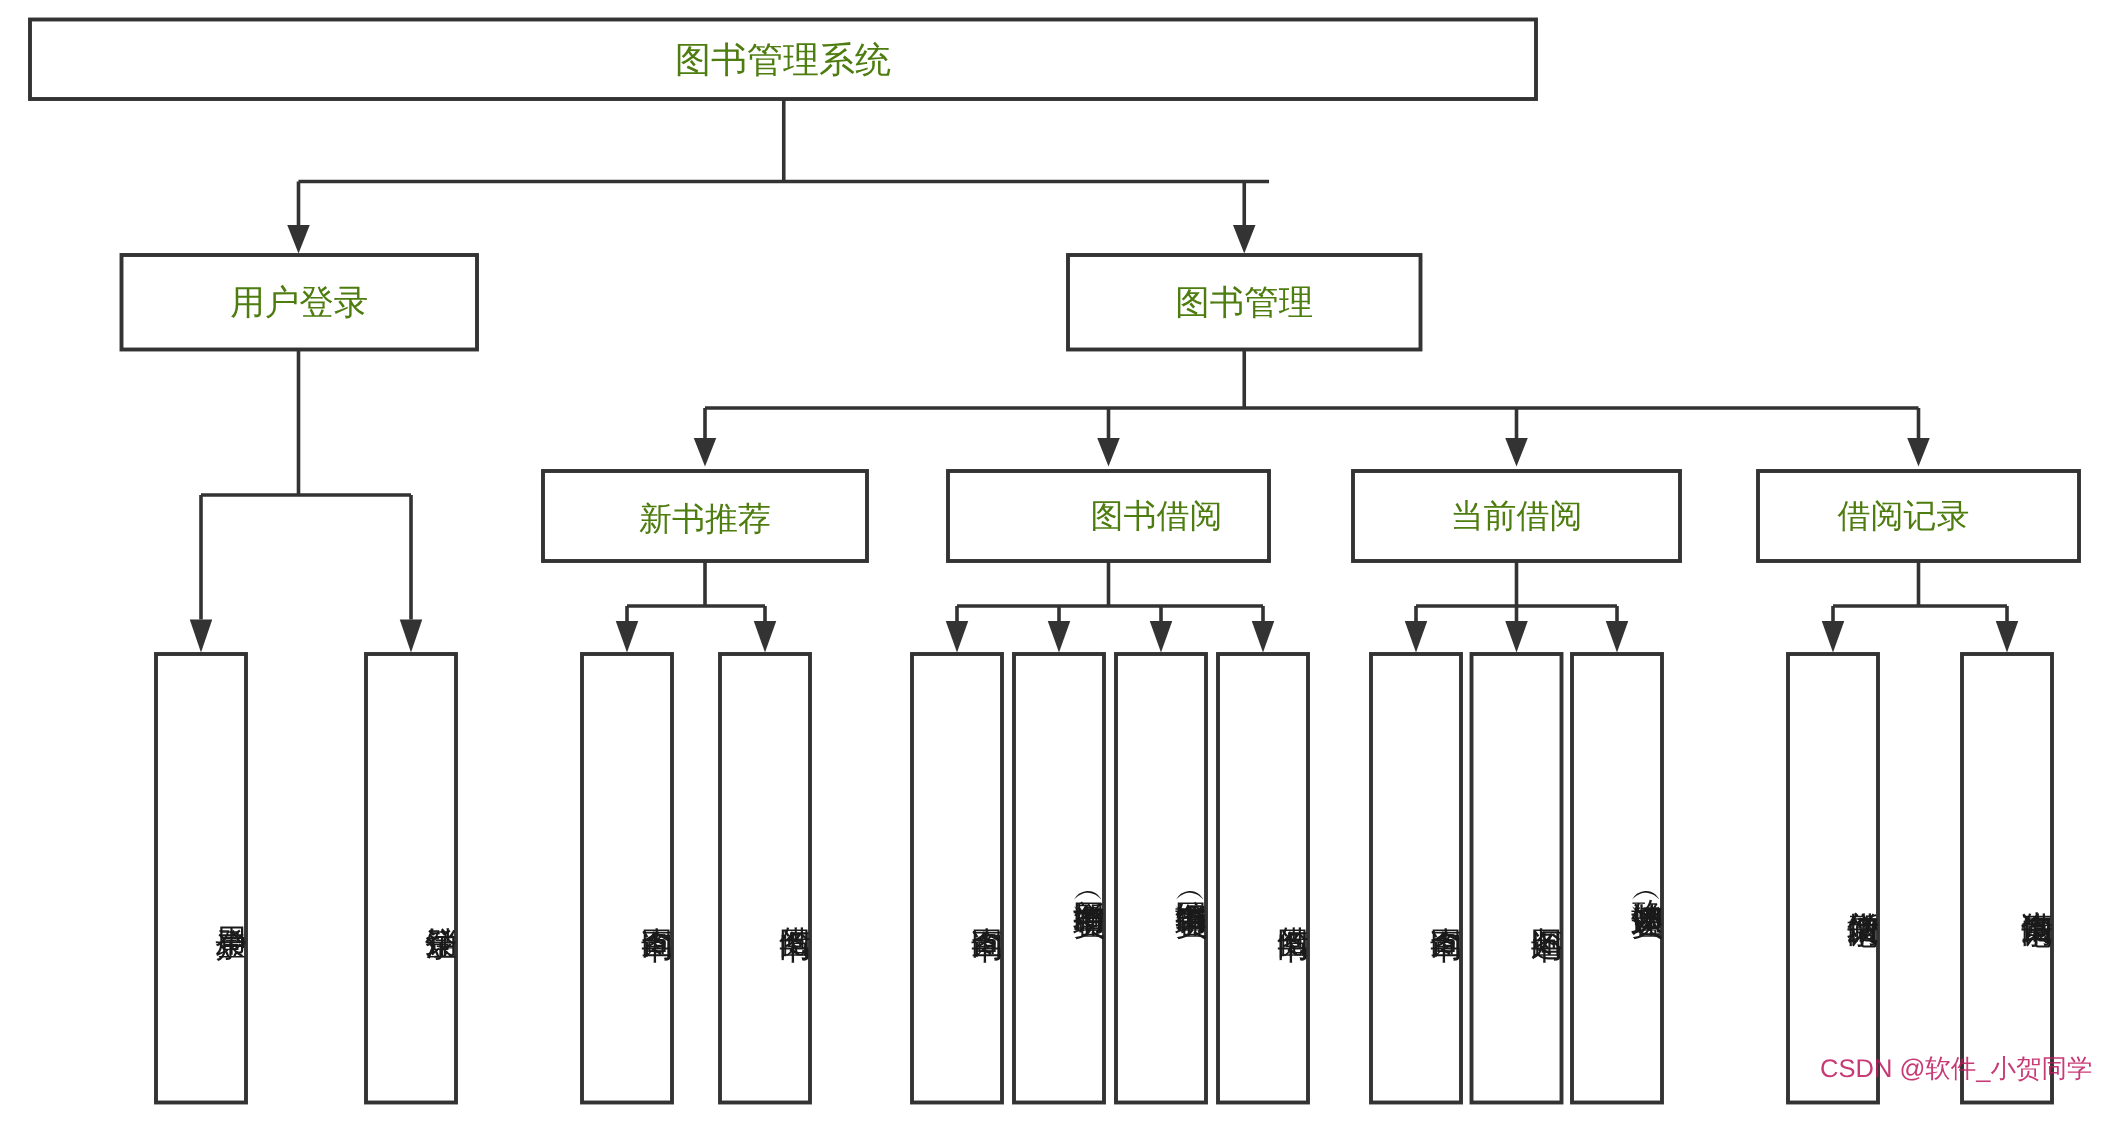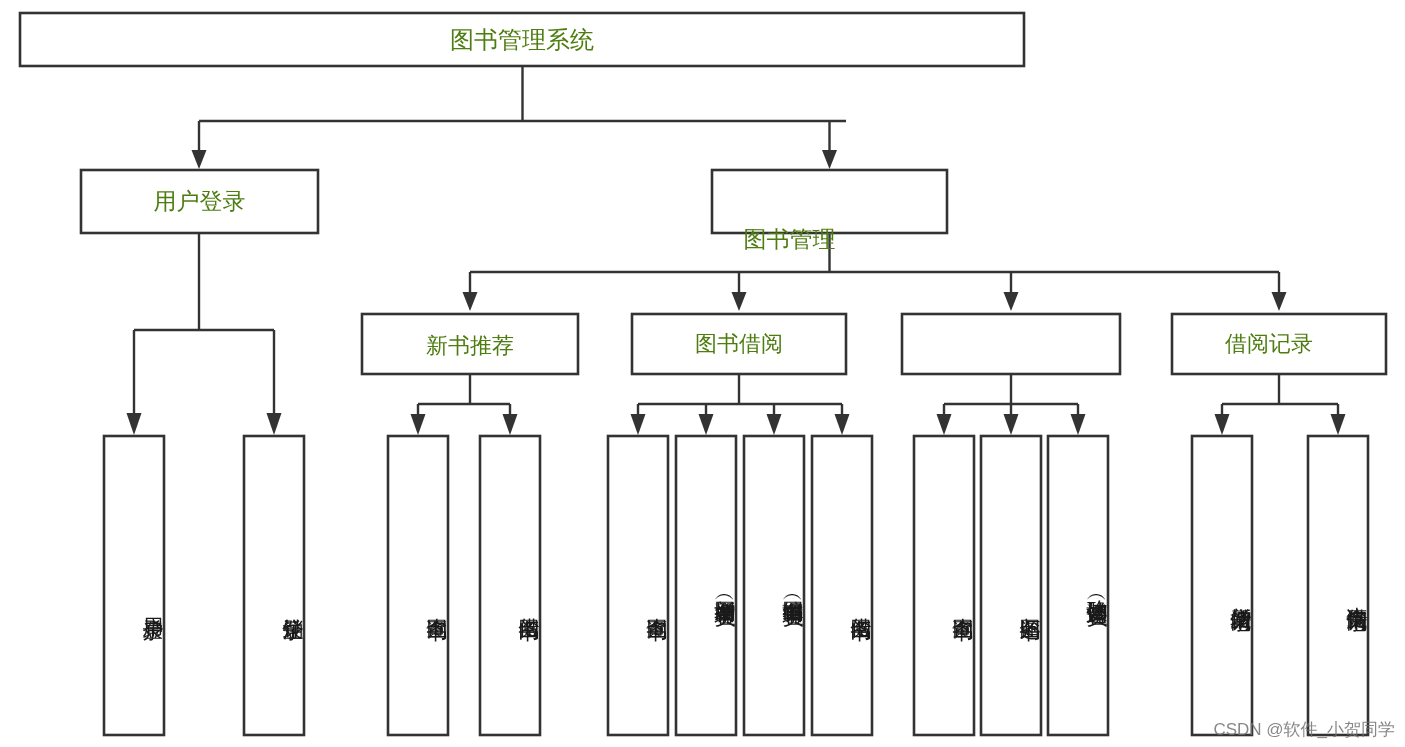--- a/index.html
+++ b/index.html
@@ -64,24 +64,24 @@
     color: #4d7c0f;
     display: flex;
     align-items: center;
     justify-content: center;
     white-space: nowrap;
     pointer-events: none;
   }
   #watermark {
     position: absolute;
     right: 10px;
-    bottom: 6px;
+    bottom: 23px;
     font-family: "Liberation Sans", "DejaVu Sans", sans-serif;
     font-size: 17px;
-    color: #737373;
+    color: #be185d;
     opacity: 0.85;
     white-space: nowrap;
     pointer-events: none;
   }
 </style>
 </head>
 <body>
 
 <div id="diagram-root">
 
@@ -185,24 +185,25 @@
     <rect class="node-box" x="981" y="436" width="60" height="299"></rect>
     <rect class="node-box" x="1048" y="436" width="60" height="299"></rect>
 
     <rect class="node-box" x="1192" y="436" width="60" height="299"></rect>
     <rect class="node-box" x="1308" y="436" width="60" height="299"></rect>
   </svg>
 
   <div class="hlabel" style="left:20px; top:13px; width:1004px; height:53px; font-size:24px;">图书管理系统</div>
 
   <div class="hlabel" style="left:81px; top:170px; width:237px; height:63px; font-size:23px;">用户登录</div>
-  <div class="hlabel" style="left:672px; top:170px; width:235px; height:63px; font-size:23px;margin-top:38px;">图书管理</div>
+  <div class="hlabel" style="left:712px; top:170px; width:235px; height:63px; font-size:23px;">图书管理</div>
 
   <div class="hlabel" style="left:362px; top:314px; width:216px; height:64px; font-size:22px;">新书推荐</div>
-  <div class="hlabel" style="left:632px; top:314px; width:214px; height:60px; font-size:22px;">图书借阅</div>
+  <div class="hlabel" style="left:632px; top:314px; width:214px; height:60px; font-size:22px;padding-left:32px;">图书借阅</div>
+  <div class="hlabel" style="left:902px; top:314px; width:218px; height:60px; font-size:22px;">当前借阅</div>
   <div class="hlabel" style="left:1172px; top:314px; width:194px; height:60px; font-size:22px;">借阅记录</div>
 
   <div class="vlabel" style="left:104px; top:478px; width:60px; height:250px;">用户登录</div>
   <div class="vlabel" style="left:244px; top:478px; width:60px; height:250px;">注销登录</div>
 
   <div class="vlabel" style="left:388px; top:478px; width:60px; height:250px;">查询图书</div>
   <div class="vlabel" style="left:480px; top:478px; width:60px; height:250px;">借阅图书</div>
 
   <div class="vlabel" style="left:608px; top:478px; width:60px; height:250px;">查询图书</div>
   <div class="vlabel" style="left:676px; top:442px; width:60px; height:290px;">新增图书（管理员）</div>

